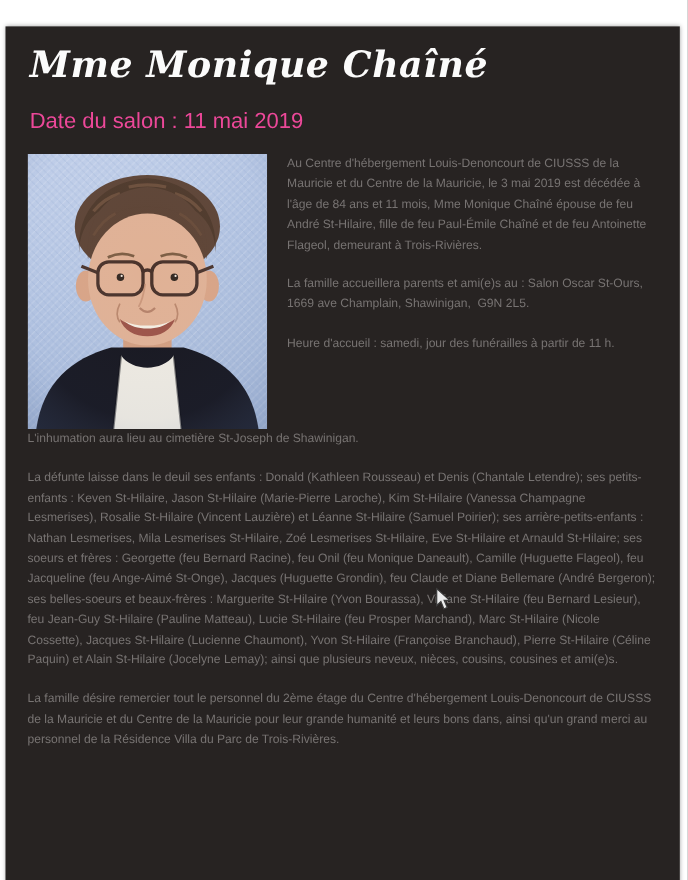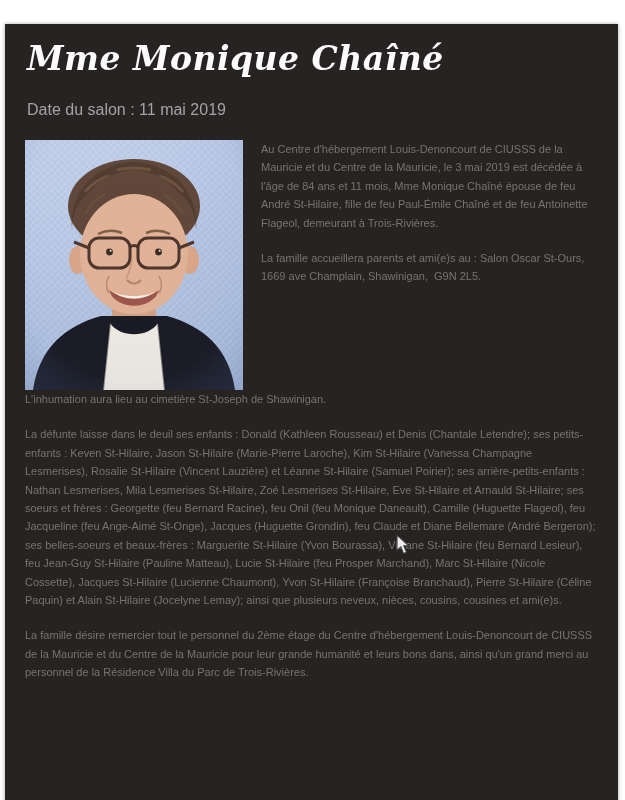--- a/index.html
+++ b/index.html
@@ -27,22 +27,22 @@
     font-family:"DejaVu Serif", serif;
     font-style:italic;
     font-weight:bold;
     color:#fbfbfb;
     font-size:33px;
     line-height:40px;
     letter-spacing:0.5px;
     margin:1px 0 0 2px;
   }
   .salon-date {
-    color:#a3a3a3;
-    font-size:16px;
+    color:#ec4899;
+    font-size:20px;
     font-weight:400;
     line-height:24px;
     margin:19px 0 0 2px;
   }
   .content-row {
     display:flex;
     margin-top:18px;
   }
   .photo-frame {
     flex:0 0 218px;
@@ -151,20 +151,21 @@
           <path d="M78,250 L85,183 C95,198 123,198 133,183 L140,250 Z" fill="#eeeae1"></path>
           <path d="M85,183 L78,250 M133,183 L140,250" stroke="#0d0d14" stroke-width="2" fill="none" opacity="0.5"></path>
 
           <rect x="0" y="0" width="218" height="250" fill="url(#vig)"></rect>
         </svg>
       </div>
 
       <div class="right-col">
         <p class="body">Au Centre d'hébergement Louis-Denoncourt de CIUSSS de la Mauricie et du Centre de la Mauricie, le 3 mai 2019 est décédée à l'âge de 84 ans et 11 mois, Mme Monique Chaîné épouse de feu André St-Hilaire, fille de feu Paul-Émile Chaîné et de feu Antoinette Flageol, demeurant à Trois-Rivières.</p>
         <p class="body">La famille accueillera parents et ami(e)s au : Salon Oscar St-Ours, 1669 ave Champlain, Shawinigan,  G9N 2L5.</p>
+        <p class="body">Heure d'accueil : samedi, jour des funérailles à partir de 11 h.</p>
       </div>
     </div>
 
     <p class="body burial-p">L'inhumation aura lieu au cimetière St-Joseph de Shawinigan.</p>
     <p class="body">La défunte laisse dans le deuil ses enfants : Donald (Kathleen Rousseau) et Denis (Chantale Letendre); ses petits-enfants : Keven St-Hilaire, Jason St-Hilaire (Marie-Pierre Laroche), Kim St-Hilaire (Vanessa Champagne Lesmerises), Rosalie St-Hilaire (Vincent Lauzière) et Léanne St-Hilaire (Samuel Poirier); ses arrière-petits-enfants : Nathan Lesmerises, Mila Lesmerises St-Hilaire, Zoé Lesmerises St-Hilaire, Eve St-Hilaire et Arnauld St-Hilaire; ses soeurs et frères : Georgette (feu Bernard Racine), feu Onil (feu Monique Daneault), Camille (Huguette Flageol), feu Jacqueline (feu Ange-Aimé St-Onge), Jacques (Huguette Grondin), feu Claude et Diane Bellemare (André Bergeron); ses belles-soeurs et beaux-frères : Marguerite St-Hilaire (Yvon Bourassa), Viviane St-Hilaire (feu Bernard Lesieur), feu Jean-Guy St-Hilaire (Pauline Matteau), Lucie St-Hilaire (feu Prosper Marchand), Marc St-Hilaire (Nicole Cossette), Jacques St-Hilaire (Lucienne Chaumont), Yvon St-Hilaire (Françoise Branchaud), Pierre St-Hilaire (Céline Paquin) et Alain St-Hilaire (Jocelyne Lemay); ainsi que plusieurs neveux, nièces, cousins, cousines et ami(e)s.</p>
     <p class="body thanks-p">La famille désire remercier tout le personnel du 2ème étage du Centre d'hébergement Louis-Denoncourt de CIUSSS de la Mauricie et du Centre de la Mauricie pour leur grande humanité et leurs bons dans, ainsi qu'un grand merci au personnel de la Résidence Villa du Parc de Trois-Rivières.</p>
 
   </div>
 
   <svg class="cursor" viewBox="0 0 14 21" xmlns="http://www.w3.org/2000/svg">

